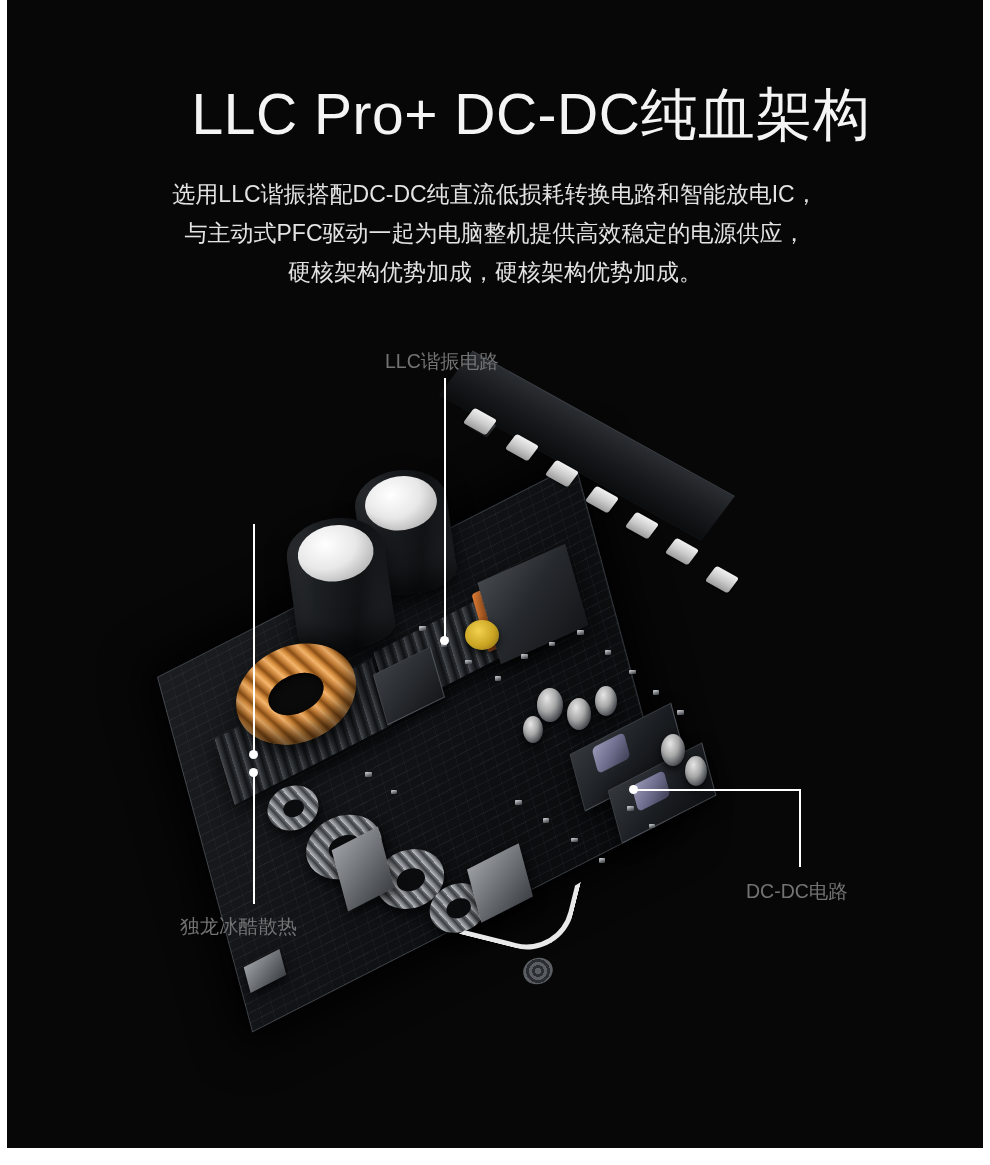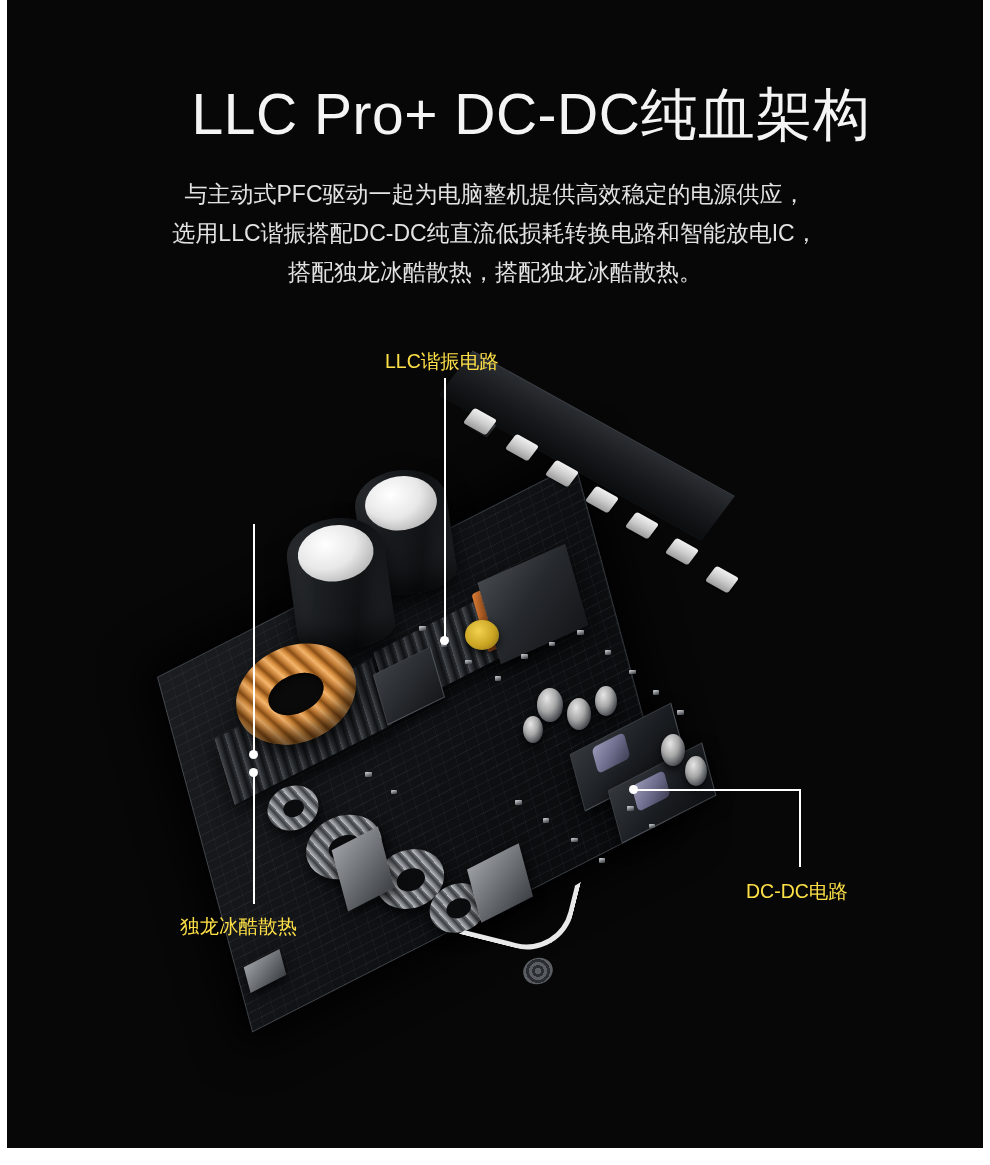--- a/index.html
+++ b/index.html
@@ -51,21 +51,21 @@
     color: #e3e3e3;
     font-size: 23px;
     font-weight: 400;
     line-height: 39px;
   }
   .subtitle div { white-space: nowrap; }
 
   
   .anno {
     position: absolute;
-    color: #fde047;
+    color: #737373;
     font-size: 19.5px;
     font-weight: 400;
     line-height: 26px;
     white-space: nowrap;
   }
   .anno-llc   { left: 378px; top: 348px; }
   .anno-pfc   { left: 196px; top: 468px; text-align: center; }
   .anno-cool  { left: 173px; top: 913px; }
   .anno-dcdc  { left: 739px; top: 878px; }
 
@@ -336,23 +336,23 @@
 </style>
 </head>
 <body>
 
 <div id="page">
   <div id="canvas">
 
     <div class="headline">LLC Pro+ DC-DC纯血架构</div>
 
     <div class="subtitle">
+      <div>选用LLC谐振搭配DC-DC纯直流低损耗转换电路和智能放电IC，</div>
       <div>与主动式PFC驱动一起为电脑整机提供高效稳定的电源供应，</div>
-      <div>选用LLC谐振搭配DC-DC纯直流低损耗转换电路和智能放电IC，</div>
-      <div>搭配独龙冰酷散热，搭配独龙冰酷散热。</div>
+      <div>硬核架构优势加成，硬核架构优势加成。</div>
     </div>
 
     <div id="pcb">
 
       <div class="board"></div>
       <div class="traces"></div>
       <div class="board-edge"></div>
 
       <div class="rear-strip"></div>
       <div class="conn-dark" style="left:352px; top:20px;"></div>

